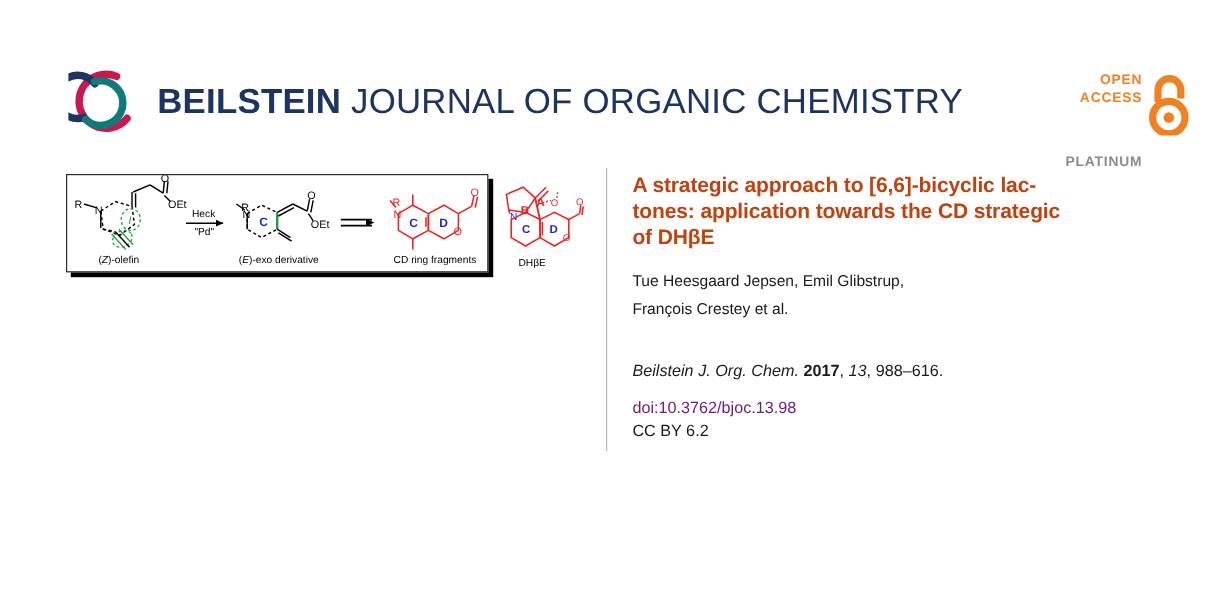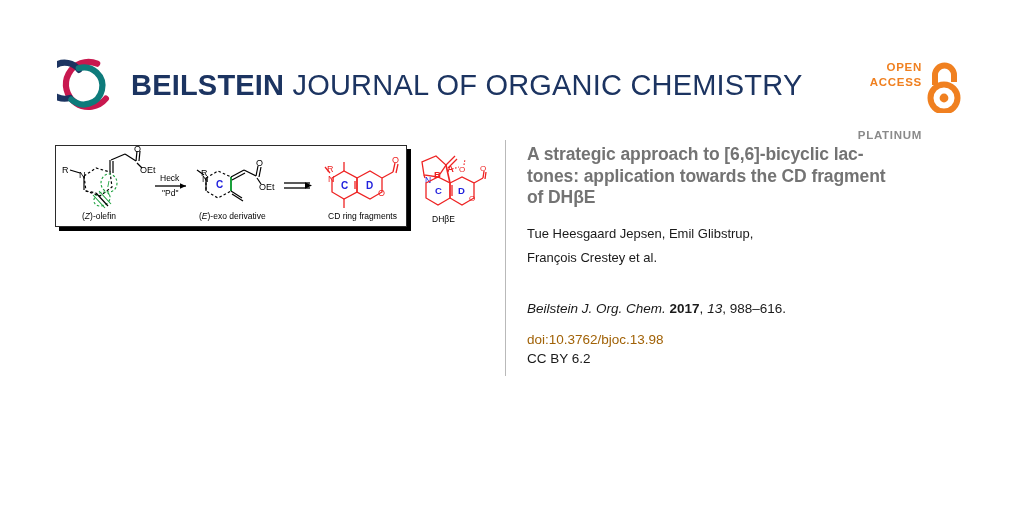--- a/index.html
+++ b/index.html
@@ -35,21 +35,21 @@
     letter-spacing: 0.2px;
     color: #1c3461;
     line-height: 34px;
   }
   #wordmark .wm-bold { font-weight: bold; }
   #wordmark .wm-light { font-weight: 400; }
 
   
   #oa-badge {
     position: absolute;
-    left: 854px; top: 60px;
+    left: 884px; top: 60px;
     width: 108px; height: 58px;
   }
   #oa-text {
     position: absolute;
     right: 40px; top: 0;
     text-align: right;
     font-size: 11.5px;
     font-weight: bold;
     letter-spacing: 0.7px;
     line-height: 14.6px;
@@ -87,21 +87,21 @@
   }
 
   
   #article-title {
     position: absolute;
     left: 527px; top: 144px;
     width: 448px;
     font-size: 17.5px;
     font-weight: bold;
     line-height: 21.5px;
-    color: #737373;
+    color: #c2410c;
     letter-spacing: -0.1px;
   }
   #authors {
     position: absolute;
     left: 527px; top: 222px;
     width: 448px;
     font-size: 13px;
     line-height: 24px;
     color: #1a1a1a;
   }
@@ -115,21 +115,21 @@
   }
   #citation .cit-journal { font-style: italic; }
   #citation .cit-year { font-weight: bold; text-align: center; }
   #citation .cit-vol { font-style: italic; margin-top: 20px; }
   #doi-line {
     position: absolute;
     left: 527px; top: 330px;
     width: 448px;
     font-size: 13.5px;
     line-height: 19px;
-    color: #a16207;
+    color: #701a75;
   }
   #license-line {
     position: absolute;
     left: 527px; top: 349px;
     width: 448px;
     font-size: 13.5px;
     line-height: 19px;
     color: #1a1a1a;
   }
 </style>
@@ -321,21 +321,21 @@
       <text x="35" y="27" font-size="9.5" font-weight="bold" fill="#ee2222">A</text>
       <text x="23" y="49" font-size="9.5" font-weight="bold" fill="#2222dd">C</text>
       <text x="46" y="49" font-size="9.5" font-weight="bold" fill="#2222dd">D</text>
     </g>
     <text x="20" y="77" font-size="8.5" fill="#000">DHβE</text>
   </svg>
 </div>
 
 <div id="article-title">
   <span>A strategic approach to [6,6]-bicyclic lac-</span><br>
-  <span>tones: application towards the CD fragment</span><br>
+  <span>tones: application towards the CD strategic</span><br>
   <span>of DHβE</span>
 </div>
 
 <div id="authors">
   <span>Tue Heesgaard Jepsen, Emil Glibstrup,</span><br>
   <span>François Crestey et al.</span>
 </div>
 
 <div id="citation">
   <span class="cit-journal">Beilstein J. Org. Chem.</span>

